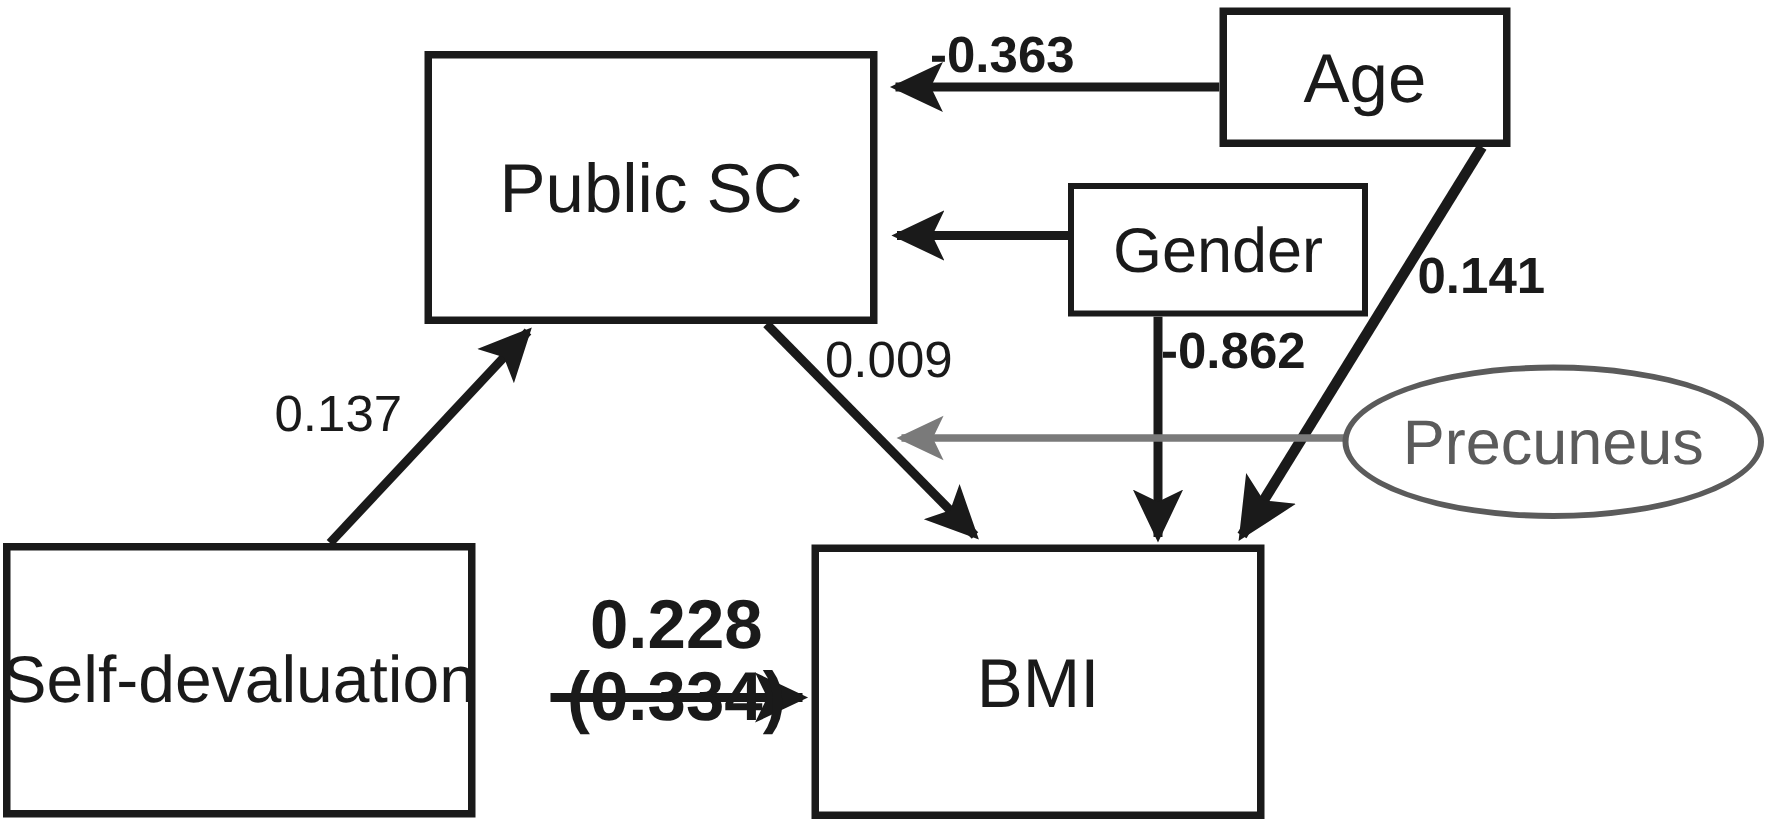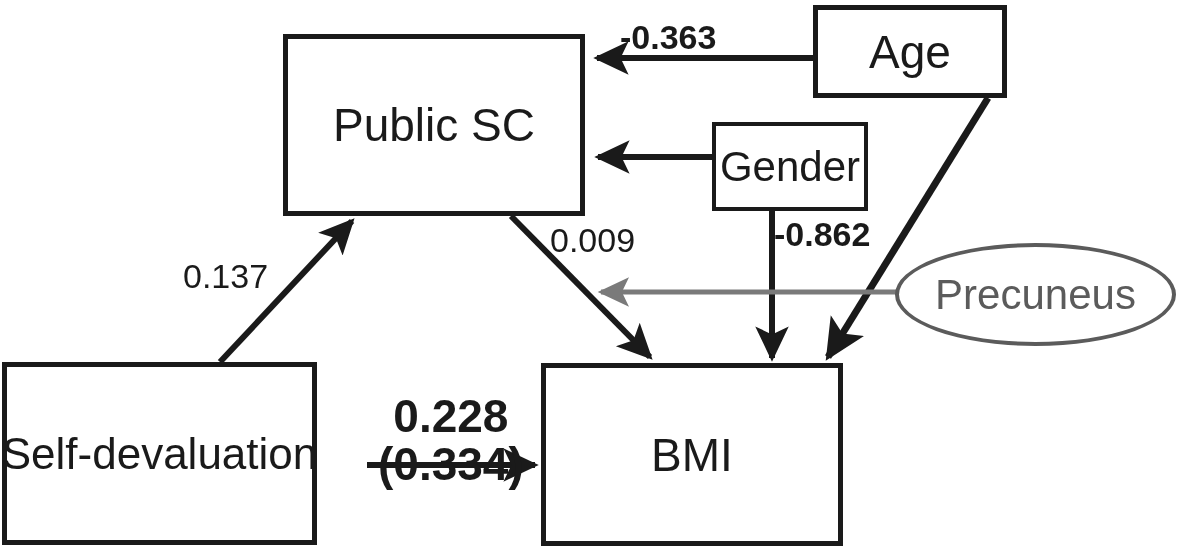--- a/index.html
+++ b/index.html
@@ -46,21 +46,21 @@
   }
   #node-public-sc {
     left: 283px; top: 34px; width: 302px; height: 182px;
   }
   #node-public-sc .node-label { font-size: 46px; }
   #node-age {
     left: 813px; top: 5px; width: 194px; height: 93px;
   }
   #node-age .node-label { font-size: 46px; }
   #node-gender {
-    left: 712px; top: 122px; width: 156px; height: 89px;
+    left: 712px; top: 122px; width: 200px; height: 89px;
   }
   #node-gender .node-label { font-size: 42px; }
   #node-self-devaluation {
     left: 2px; top: 362px; width: 315px; height: 183px;
   }
   #node-self-devaluation .node-label { font-size: 44px; }
   #node-bmi {
     left: 541px; top: 363px; width: 302px; height: 183px;
   }
   #node-bmi .node-label { font-size: 46px; }
@@ -177,19 +177,20 @@
 
   <div class="edge-label bold" id="label-age-public">-0.363</div>
 
 
   <div class="edge-label plain" id="label-self-public">0.137</div>
 
   <div class="edge-label plain" id="label-public-bmi">0.009</div>
 
   <div class="edge-label bold" id="label-gender-bmi">-0.862</div>
 
+  <div class="edge-label bold" id="label-age-bmi">0.141</div>
 
   <div class="edge-label bold" id="label-self-bmi">
     <span class="line1">0.228</span>
     <span class="line2">(0.334)</span>
   </div>
 
 </div>
 
 </body></html>

